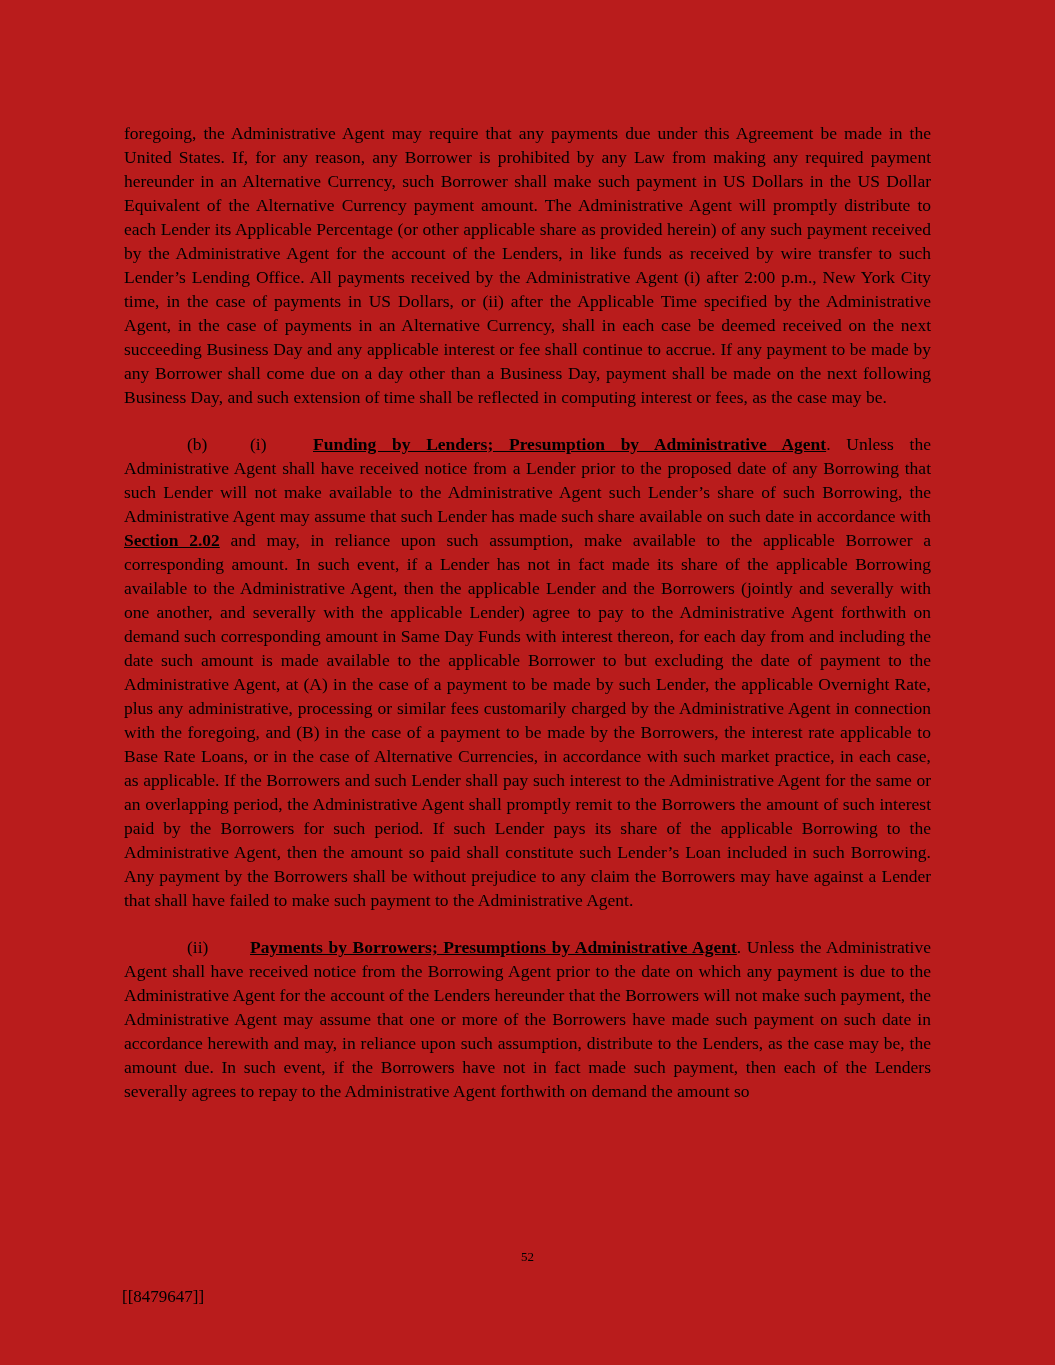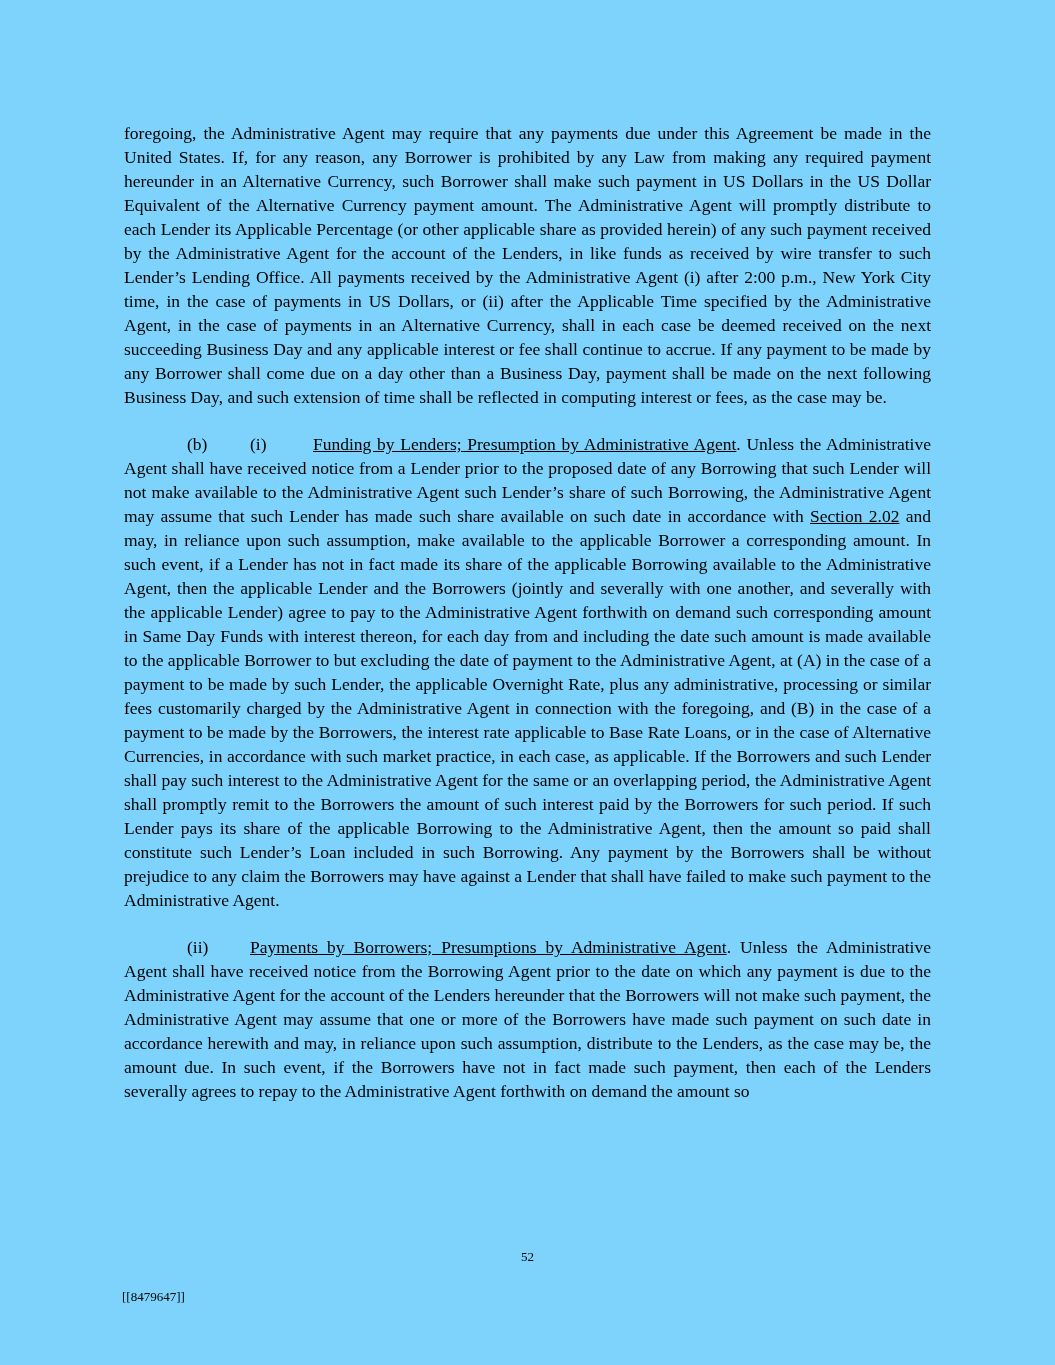--- a/index.html
+++ b/index.html
@@ -4,21 +4,21 @@
 <style>
   html, body {
     margin: 0;
     padding: 0;
     background: #ffffff;
   }
   .page {
     position: relative;
     width: 1055px;
     height: 1365px;
-    background: #7dd3fc;
+    background: #b91c1c;
     color: #000000;
     font-family: "Liberation Serif", "DejaVu Serif", serif;
     overflow: hidden;
   }
   .doc-body {
     position: absolute;
     left: 124px;
     top: 121px;
     width: 807px;
     font-size: 17.5px;
@@ -35,35 +35,36 @@
   .tab {
     display: inline-block;
     width: 63px;
   }
   .plabel {
     display: inline-block;
     width: 63px;
   }
   .u {
     text-decoration: underline;
+    font-weight: bold;
   }
   .page-number {
     position: absolute;
     top: 1245px;
     left: 0;
     width: 100%;
     text-align: center;
     font-size: 13px;
     line-height: 24px;
   }
   .doc-id {
     position: absolute;
     left: 122px;
     top: 1289px;
-    font-size: 13px;
+    font-size: 17px;
     line-height: 16px;
   }
 </style>
 </head>
 <body>
 
 <div class="page">
   <div class="doc-body" id="doc-body">
       <p class="para"><span>foregoing, the Administrative Agent may require that any payments due under this Agreement be made in the United States.  If, for any reason, any Borrower is prohibited by any Law from making any required payment hereunder in an Alternative Currency, such Borrower shall make such payment in US Dollars in the US Dollar Equivalent of the Alternative Currency payment amount.  The Administrative Agent will promptly distribute to each Lender its Applicable Percentage (or other applicable share as provided herein) of any such payment received by the Administrative Agent for the account of the Lenders, in like funds as received by wire transfer to such Lender’s Lending Office.  All payments received by the Administrative Agent (i) after 2:00 p.m., New York City time, in the case of payments in US Dollars, or (ii) after the Applicable Time specified by the Administrative Agent, in the case of payments in an Alternative Currency, shall in each case be deemed received on the next succeeding Business Day and any applicable interest or fee shall continue to accrue.  If any payment to be made by any Borrower shall come due on a day other than a Business Day, payment shall be made on the next following Business Day, and such extension of time shall be reflected in computing interest or fees, as the case may be.</span></p>
       <p class="para"><span class="tab"></span><span class="plabel">(b)</span><span class="plabel">(i)</span><span class="u">Funding by Lenders; Presumption by Administrative Agent</span><span>.  Unless the Administrative Agent shall have received notice from a Lender prior to the proposed date of any Borrowing that such Lender will not make available to the Administrative Agent such Lender’s share of such Borrowing, the Administrative Agent may assume that such Lender has made such share available on such date in accordance with </span><span class="u">Section 2.02</span><span> and may, in reliance upon such assumption, make available to the applicable Borrower a corresponding amount.  In such event, if a Lender has not in fact made its share of the applicable Borrowing available to the Administrative Agent, then the applicable Lender and the Borrowers (jointly and severally with one another, and severally with the applicable Lender) agree to pay to the Administrative Agent forthwith on demand such corresponding amount in Same Day Funds with interest thereon, for each day from and including the date such amount is made available to the applicable Borrower to but excluding the date of payment to the Administrative Agent, at (A) in the case of a payment to be made by such Lender, the applicable Overnight Rate, plus any administrative, processing or similar fees customarily charged by the Administrative Agent in connection with the foregoing, and (B) in the case of a payment to be made by the Borrowers, the interest rate applicable to Base Rate Loans, or in the case of Alternative Currencies, in accordance with such market practice, in each case, as applicable.  If the Borrowers and such Lender shall pay such interest to the Administrative Agent for the same or an overlapping period, the Administrative Agent shall promptly remit to the Borrowers the amount of such interest paid by the Borrowers for such period.  If such Lender pays its share of the applicable Borrowing to the Administrative Agent, then the amount so paid shall constitute such Lender’s Loan included in such Borrowing.  Any payment by the Borrowers shall be without prejudice to any claim the Borrowers may have against a Lender that shall have failed to make such payment to the Administrative Agent.</span></p>

